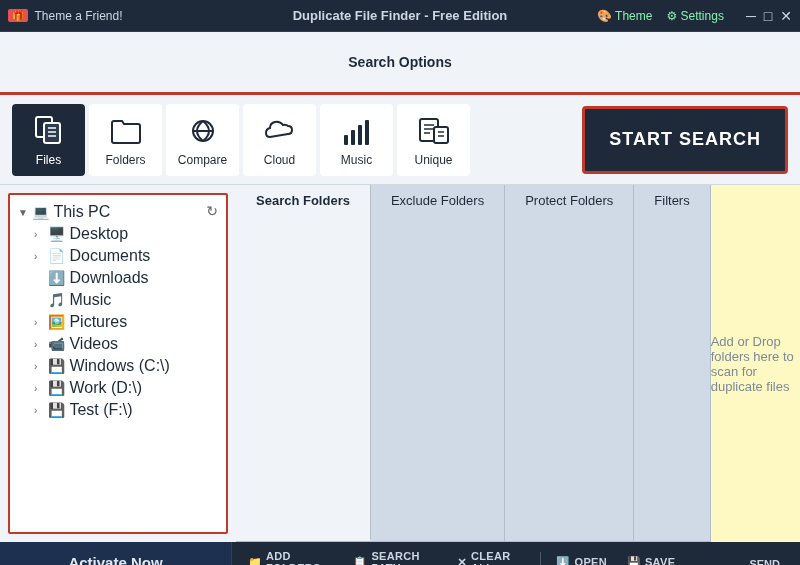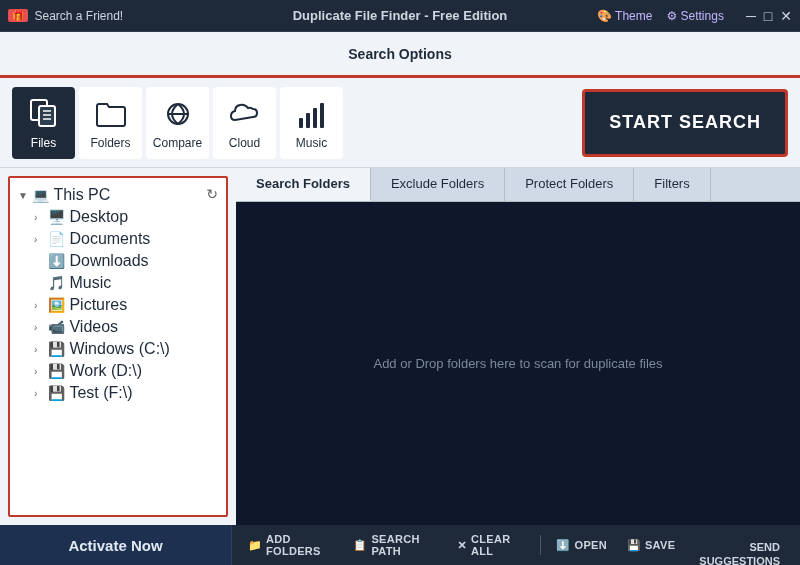--- a/index.html
+++ b/index.html
@@ -41,21 +41,21 @@
     .titlebar-right {
       display: flex;
       align-items: center;
       gap: 12px;
     }
     .titlebar-right .theme-settings {
       display: flex;
       align-items: center;
       gap: 14px;
       font-size: 12px;
-      color: #c4b5fd;
+      color: #86efac;
     }
     .titlebar-controls {
       display: flex;
       gap: 8px;
       margin-left: 10px;
     }
     .titlebar-controls span {
       font-size: 14px;
       color: #cdd6e0;
       cursor: pointer;
@@ -65,21 +65,21 @@
       color: white;
       font-size: 10px;
       padding: 1px 4px;
       border-radius: 2px;
       font-weight: bold;
     }
 
     
     .tab-bar {
       display: flex;
-      height: 46px;
+      height: 63px;
       background: #1e2a3a;
     }
     .tab {
       flex: 1;
       display: flex;
       align-items: center;
       justify-content: center;
       font-size: 14px;
       cursor: pointer;
       border-bottom: 3px solid transparent;
@@ -109,21 +109,21 @@
       display: flex;
       align-items: center;
       gap: 4px;
       flex: 1;
     }
     .tool-icon {
       display: flex;
       flex-direction: column;
       align-items: center;
       justify-content: center;
-      width: 63px;
+      width: 73px;
       height: 72px;
       cursor: pointer;
       border-radius: 4px;
       border: 2px solid transparent;
       background: #fff;
       color: #1e2a3a;
       gap: 4px;
     }
     .tool-icon.active {
       background: #1e2a3a;
@@ -196,22 +196,22 @@
       border: none;
       cursor: pointer;
       color: #666;
       font-size: 14px;
     }
 
     
     .right-panel {
       flex: 1;
       display: flex;
-      flex-direction: column;
-      background: #0f172a;
+      flex-direction: row;
+      background: #fef9c3;
     }
     .folder-tabs {
       display: flex;
       background: #d0dae6;
       border-bottom: 1px solid #b0bec5;
     }
     .folder-tab {
       padding: 8px 20px;
       font-size: 13px;
       cursor: pointer;
@@ -287,21 +287,21 @@
       line-height: 1.3;
       margin-top: 33px;
     }
   </style>
 </head>
 <body>
 
 <div class="titlebar">
   <div class="titlebar-left">
     <span class="refer-icon">🎁</span>
-    <span>Search a Friend!</span>
+    <span>Theme a Friend!</span>
   </div>
   <div class="titlebar-center">Duplicate File Finder - Free Edition</div>
   <div class="titlebar-right">
     <div class="theme-settings">
       <span>🎨 <span>Theme</span></span>
       <span>⚙ <span>Settings</span></span>
     </div>
     <div class="titlebar-controls">
       <span>─</span>
       <span>□</span>
@@ -357,20 +357,32 @@
     <div class="tool-icon">
       <svg viewBox="0 0 36 36" fill="none">
         <rect x="5" y="22" width="4" height="10" rx="1" fill="#1e2a3a"></rect>
         <rect x="12" y="17" width="4" height="15" rx="1" fill="#1e2a3a"></rect>
         <rect x="19" y="12" width="4" height="20" rx="1" fill="#1e2a3a"></rect>
         <rect x="26" y="7" width="4" height="25" rx="1" fill="#1e2a3a"></rect>
       </svg>
       <span>Music</span>
     </div>
 
+    <div class="tool-icon">
+      <svg viewBox="0 0 36 36" fill="none">
+        <rect x="4" y="6" width="18" height="22" rx="2" stroke="#1e2a3a" stroke-width="2" fill="none"></rect>
+        <line x1="8" y1="12" x2="18" y2="12" stroke="#1e2a3a" stroke-width="1.5"></line>
+        <line x1="8" y1="16" x2="18" y2="16" stroke="#1e2a3a" stroke-width="1.5"></line>
+        <line x1="8" y1="20" x2="14" y2="20" stroke="#1e2a3a" stroke-width="1.5"></line>
+        <rect x="18" y="14" width="14" height="16" rx="2" stroke="#1e2a3a" stroke-width="2" fill="white"></rect>
+        <line x1="22" y1="19" x2="28" y2="19" stroke="#1e2a3a" stroke-width="1.5"></line>
+        <line x1="22" y1="23" x2="28" y2="23" stroke="#1e2a3a" stroke-width="1.5"></line>
+      </svg>
+      <span>Unique</span>
+    </div>
   </div>
 
   <button class="start-search-btn">START SEARCH</button>
 </div>
 
 <div class="main-content">
 
   <div class="file-tree">
     <button class="refresh-btn">↻</button>
     <div class="tree-item">

